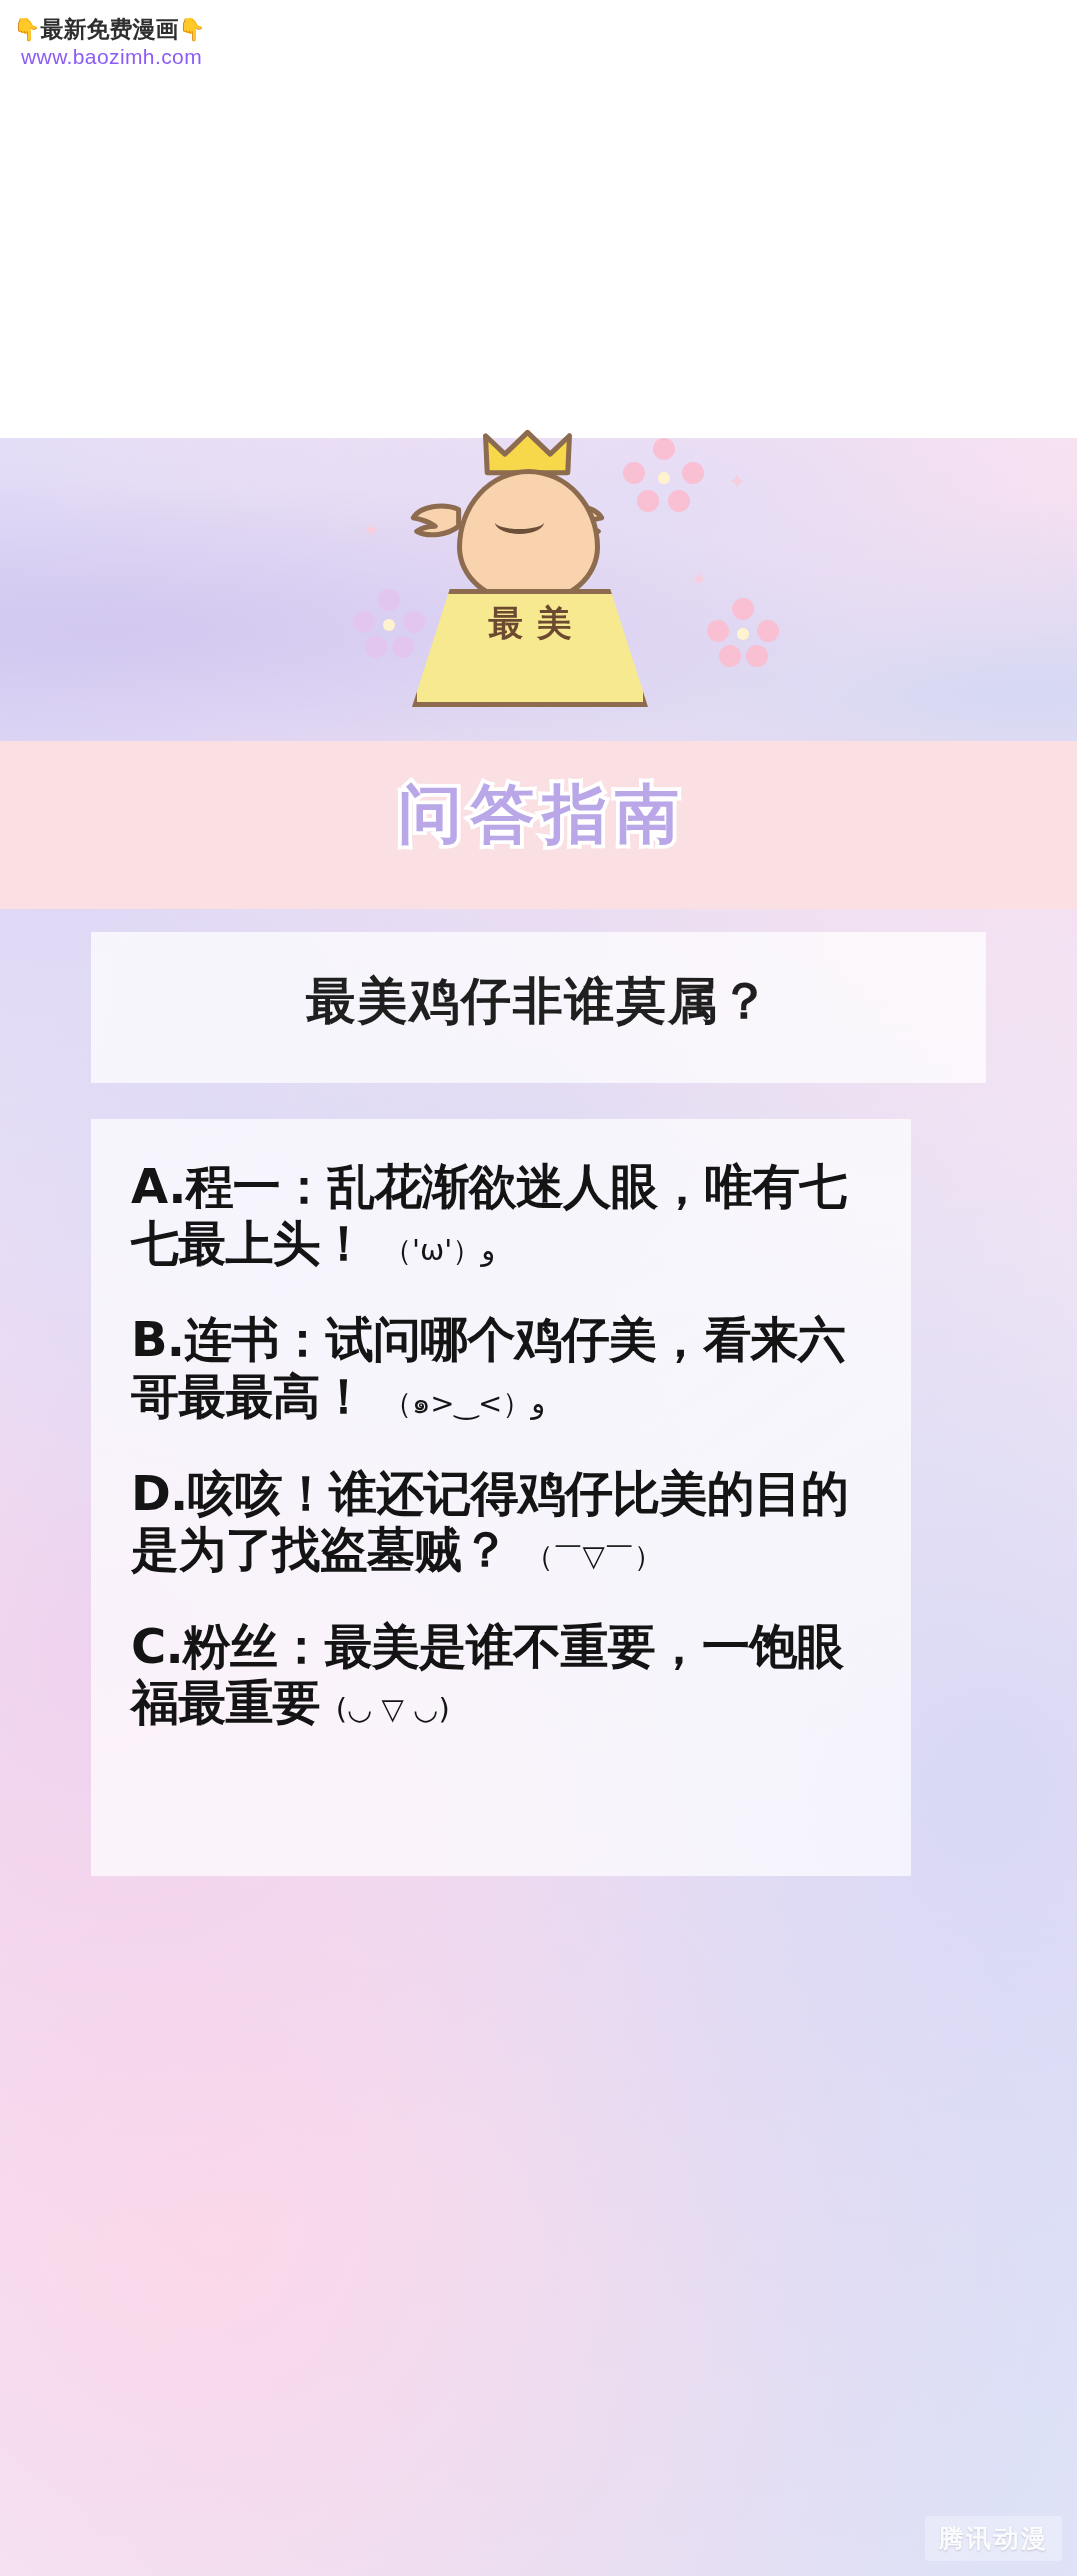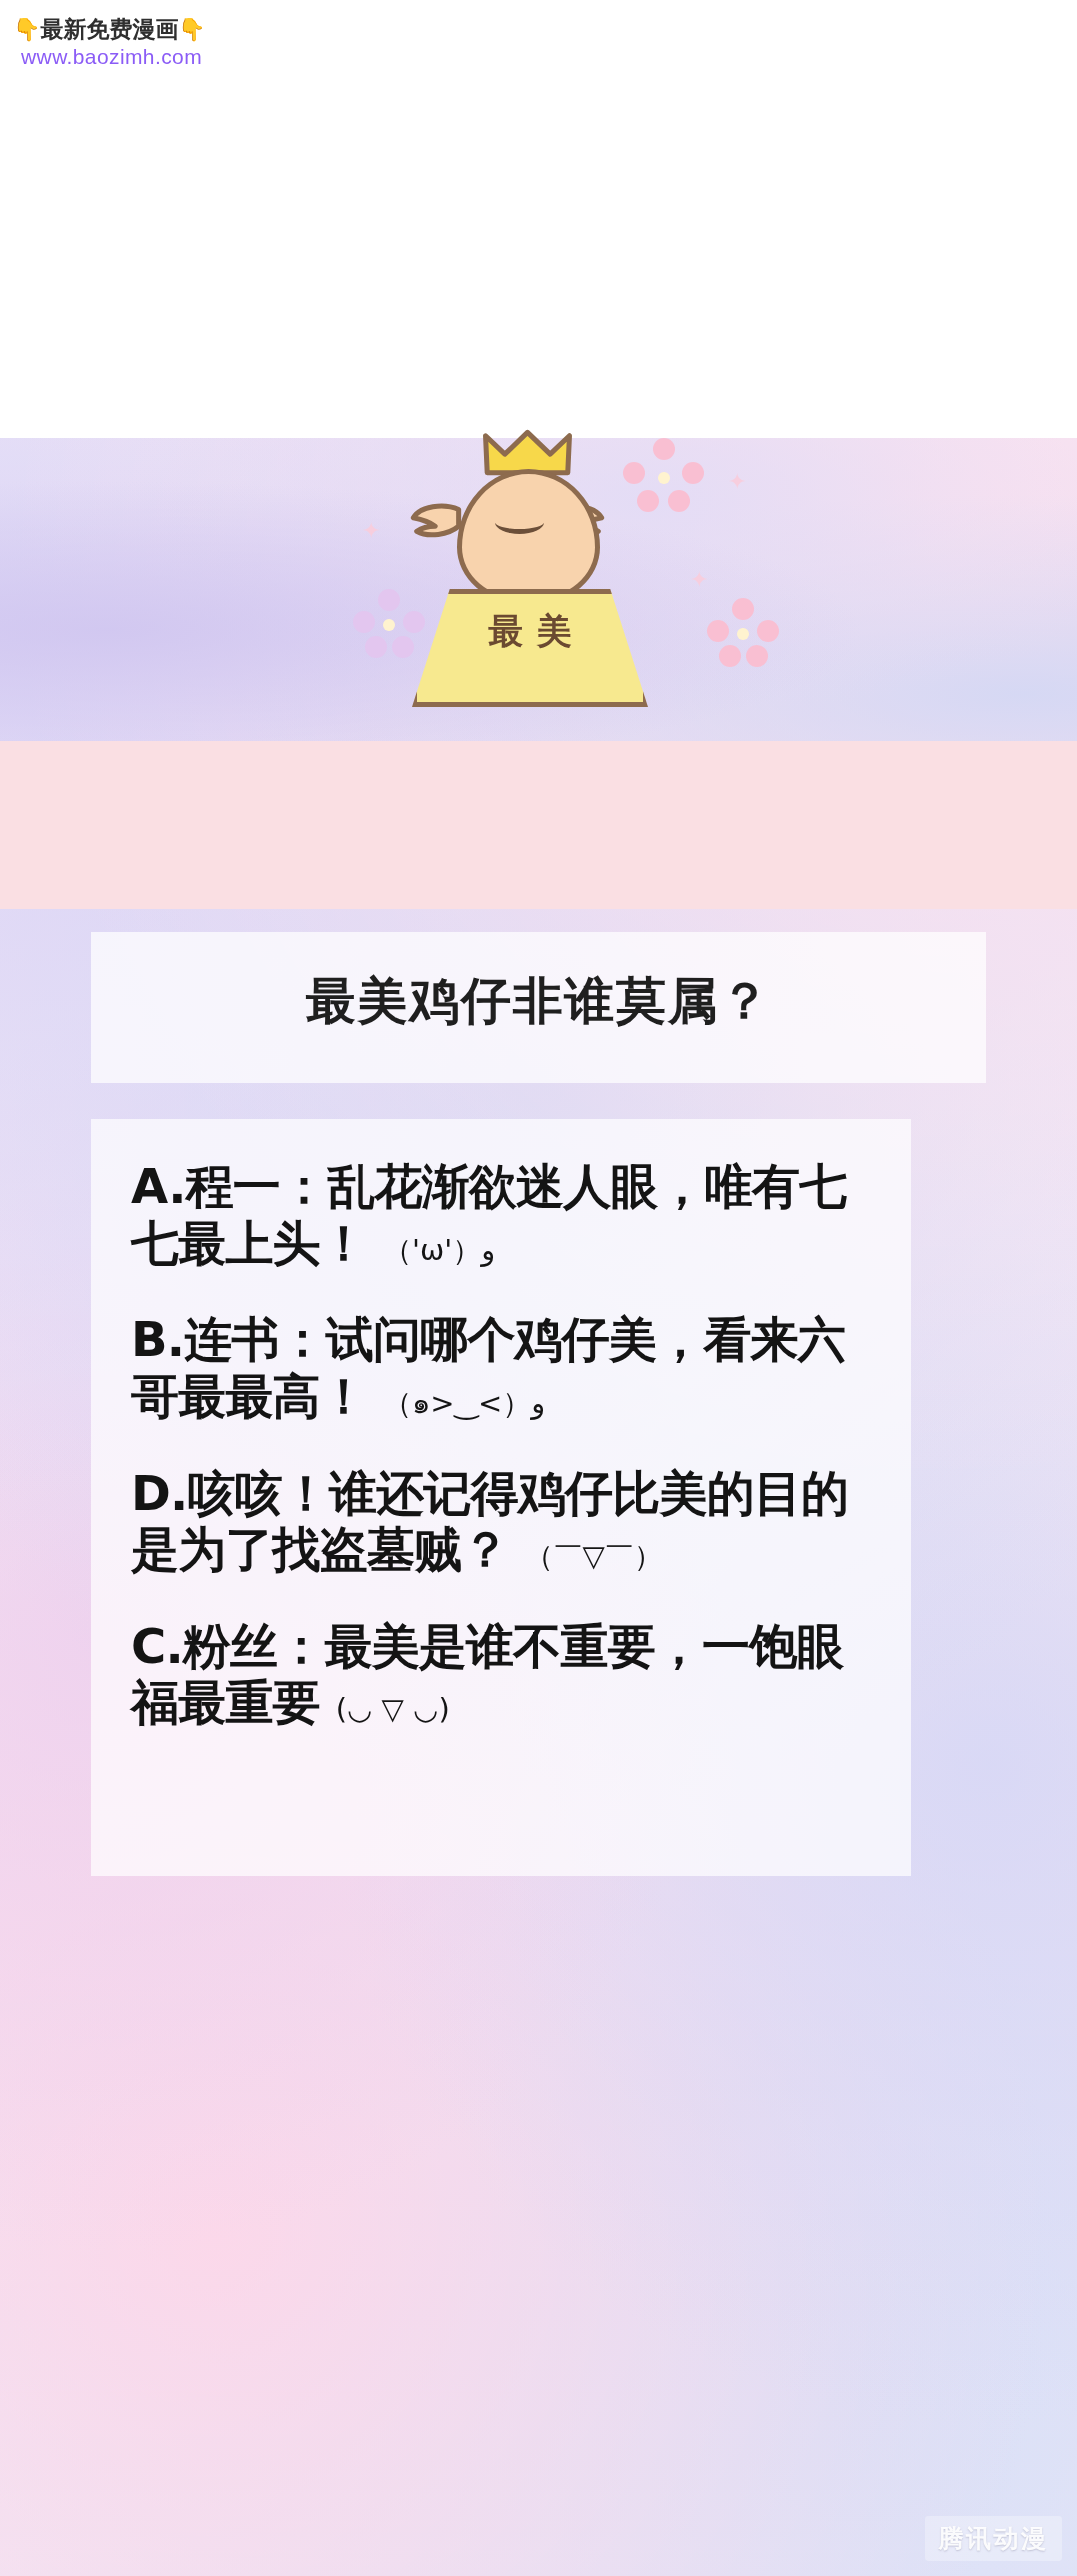--- a/index.html
+++ b/index.html
@@ -141,21 +141,21 @@
     left: 42px; top: 160px;
     width: 236px; height: 118px;
     background: #f7e98f;
     border: 5.9px solid #8d6b4e;
     border-radius: 8.4px 8.4px 0 0;
     box-sizing: border-box;
     clip-path: polygon(16% 0%, 84% 0%, 100% 100%, 0% 100%);
   }
   .pedestal-text {
     position: absolute;
-    left: 42px; top: 179px;
+    left: 42px; top: 171px;
     width: 236px;
     text-align: center;
     font-family: "DejaVu Serif", serif;
     font-weight: 700;
     font-size: 35px;
     color: #6b4a31;
     letter-spacing: 13.5px;
     text-indent: 13.5px;
   }
 
@@ -333,20 +333,21 @@
     </svg>
 
     <div class="chick-body"></div>
     <div class="eye-closed"></div>
 
     <div class="pedestal"></div>
     <div class="pedestal-text">最美</div>
   </div>
 
   <div class="banner"></div>
+  <div class="banner-title">问答指南</div>
 
   <div class="q-card"></div>
   <div class="q-text">最美鸡仔非谁莫属？</div>
 
   <div class="a-card">
     <div class="answer">
       <span>A.程一：乱花渐欲迷人眼，唯有七七最上头！</span>
       <span class="kao">（'ω'）ﻭ</span>
     </div>
     <div class="answer">

